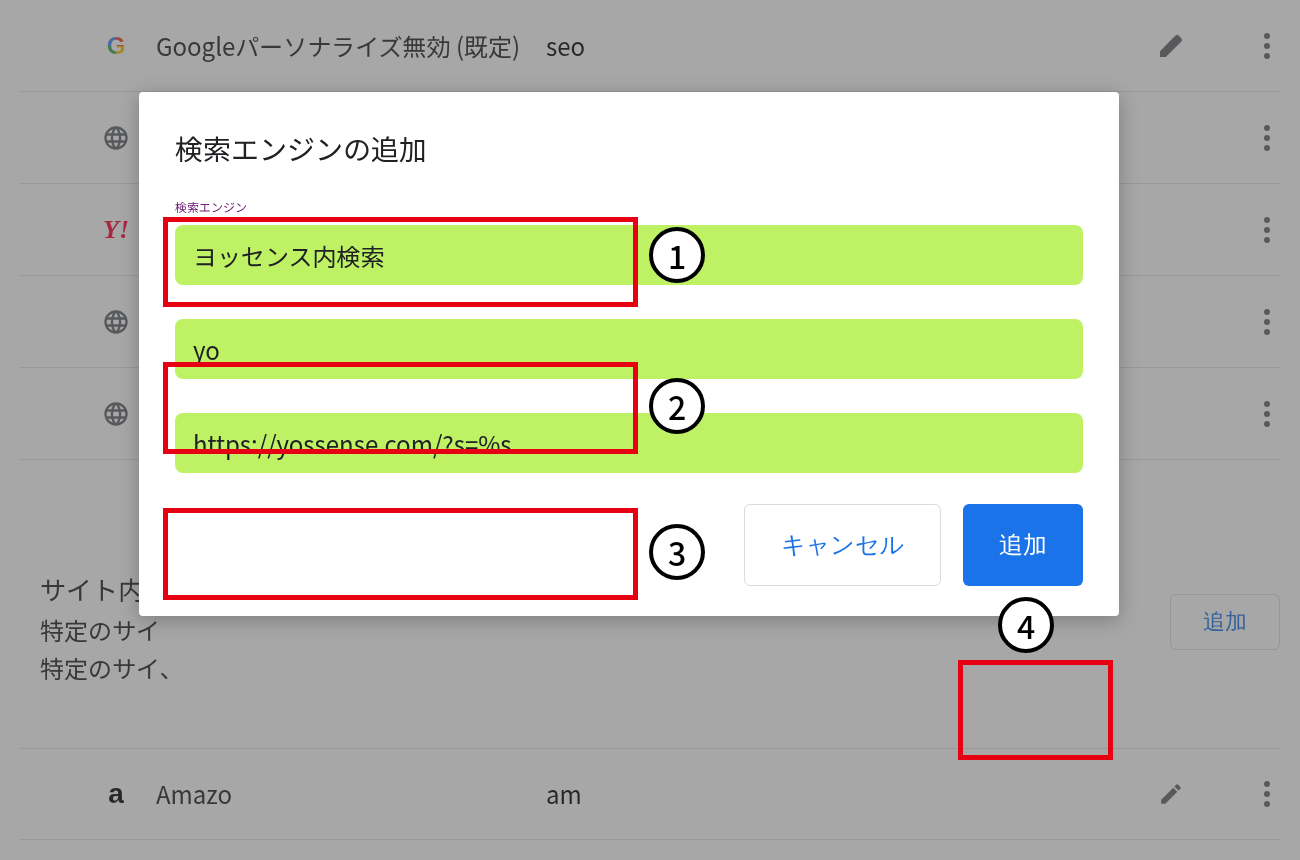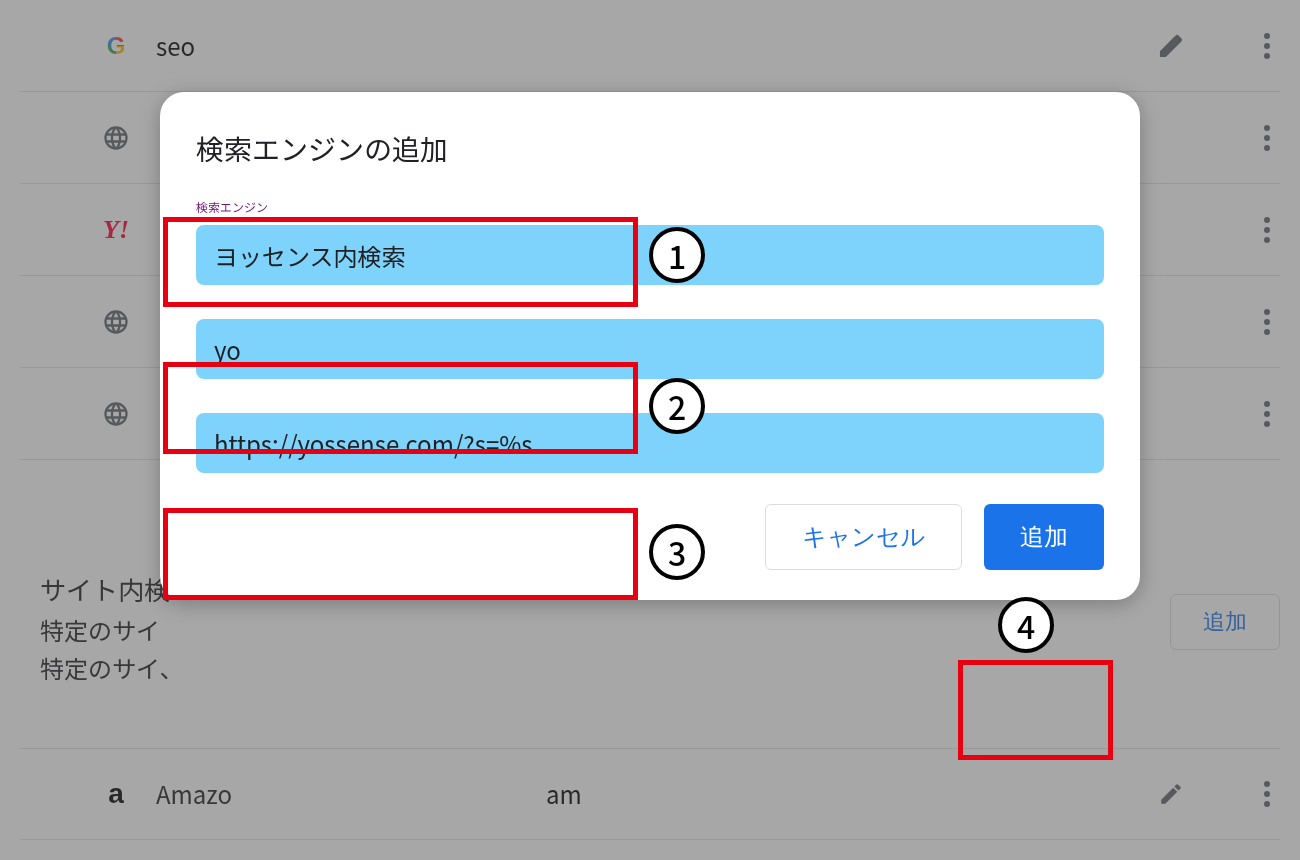--- a/index.html
+++ b/index.html
@@ -88,60 +88,60 @@
     }
     
     .overlay {
       position: absolute;
       inset: 0;
       background: rgba(80,80,80,0.5);
     }
     
     .dialog {
       position: absolute;
-      left: 160px;
+      left: 139px;
       top: 92px;
       width: 980px;
       background: #fff;
-      border-radius: 24px;
+      border-radius: 4px;
       padding: 36px 36px 30px 36px;
       box-shadow: 0 4px 20px rgba(0,0,0,0.25);
     }
     .dialog-title {
       font-size: 28px;
       color: #202124;
       margin-bottom: 30px;
     }
     .field-label {
       font-size: 12px;
       color: #701a75;
       margin-bottom: 10px;
       margin-top: 20px;
     }
     .field-input {
       width: 908px;
       height: 60px;
-      background: #7dd3fc;
+      background: #bef264;
       border: none;
       border-radius: 8px;
       font-size: 24px;
       padding: 0 18px;
       color: #202124;
       margin-bottom: 34px;
       font-family: inherit;
     }
     .dialog-actions {
       display: flex;
       justify-content: flex-end;
       gap: 22px;
       margin-top: 30px;
     }
     .btn {
       font-size: 24px;
-      padding: 16px 36px;
+      padding: 24px 36px;
       border-radius: 6px;
       cursor: pointer;
       font-family: Liberation Sans, sans-serif;
     }
     .btn-cancel {
       background: #fff;
       border: 1px solid #dadce0;
       color: #1a73e8;
     }
     .btn-add {
@@ -168,20 +168,21 @@
     }
     .dots-v { display:flex; flex-direction:column; gap:4px; }
     .dots-v span { width:6px;height:6px;background:#5f6368;border-radius:50%; }
   </style>
 </head>
 <body>
 
 <div class="bg-list">
   <div class="bg-row">
     <div class="bg-icon google">G</div>
+    <div class="bg-name">Googleパーソナライズ無効 (既定)</div>
     <div class="bg-shortcut">seo</div>
     <div class="bg-actions">
       <div class="bg-edit">
         <svg width="26" height="26" viewBox="0 0 24 24" fill="none" stroke="#5f6368" stroke-width="2.4">
             <path d="M3 17.25V21h3.75L17.81 9.94l-3.75-3.75L3 17.25zM20.71 7.04a1 1 0 0 0 0-1.41l-2.34-2.34a1 1 0 0 0-1.41 0l-1.83 1.83 3.75 3.75 1.83-1.83z" fill="#5f6368"></path>
           </svg>
       </div>
       <div class="bg-more">
           <div class="dots-v">
             <span></span>

